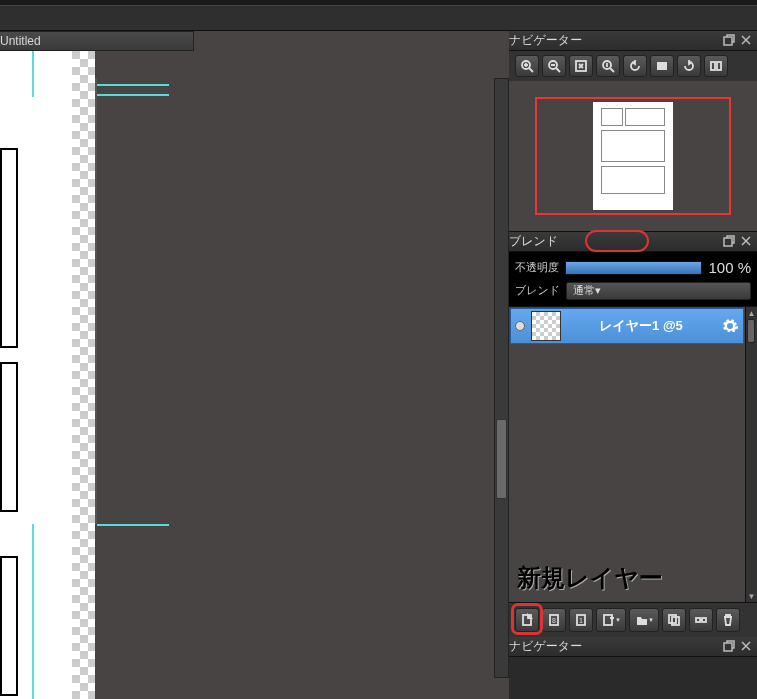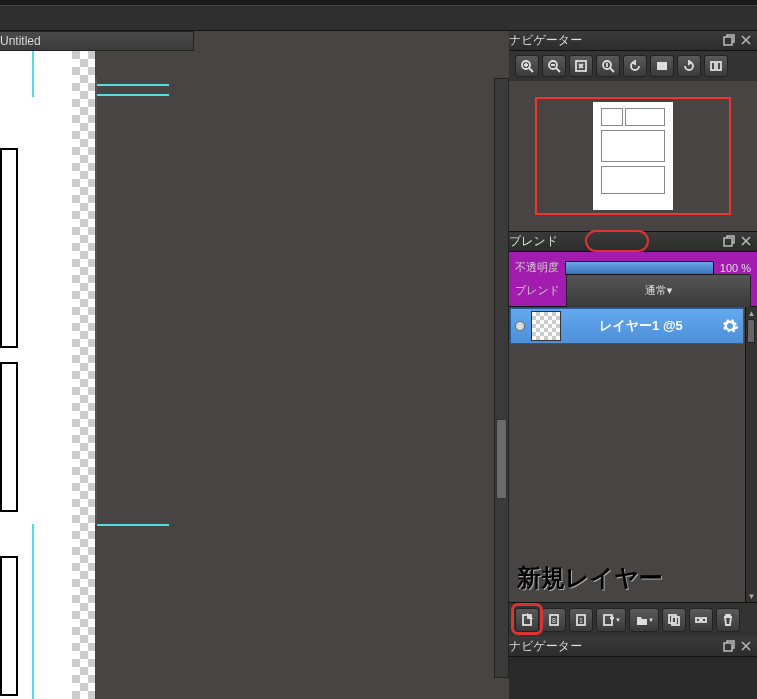--- a/index.html
+++ b/index.html
@@ -82,32 +82,32 @@
   .nav-thumb-paper {
     width:80px; height:108px; background:#fff; position:relative;
   }
   .nav-thumb-paper .pframe { position:absolute; border:1px solid #888; }
 
   .layer-panel { }
   .layer-head-highlight {
     position:absolute; border:2px solid #d33; border-radius:12px;
     pointer-events:none; z-index:50;
   }
-  .layer-controls { background:#a21caf; border-bottom:1px solid #111; padding:4px 6px; }
+  .layer-controls { background:#000000; border-bottom:1px solid #111; padding:4px 6px; }
   .ctrl-row { display:flex; align-items:center; gap:6px; height:23px; }
   .ctrl-label { color:#ccc; white-space:nowrap; font-size:11px; }
   .opacity-bar {
     flex:1; height:14px; background:#1a1a1a; border:1px solid #111; position:relative;
   }
   .opacity-fill { position:absolute; left:0; top:0; bottom:0; background:linear-gradient(#6aa6e8,#3a72b8); }
-  .opacity-val { color:#ddd; font-size:11px; white-space:nowrap; }
+  .opacity-val { color:#ddd; font-size:15px; white-space:nowrap; }
   .blend-select {
     flex:1; height:18px; background:linear-gradient(#555,#3a3a3a);
-    border:1px solid #222; border-radius:2px; padding:16px 6px;
-    display:flex; align-items:center; justify-content:center; color:#ddd; font-size:11px;
+    border:1px solid #222; border-radius:2px; padding:0 6px;
+    display:flex; align-items:center; justify-content:flex-start; color:#ddd; font-size:11px;
   }
   .chk { width:11px; height:11px; border:1px solid #888; display:inline-block; vertical-align:middle; margin-right:3px; }
 
   .layer-list {
     height:296px; background:#494444; position:relative; border-bottom:1px solid #111;
     display:flex;
   }
   .layer-list-inner { flex:1; padding:1px; }
   .layer-row {
     height:36px; background:linear-gradient(#64a8ef,#4d90d8);

